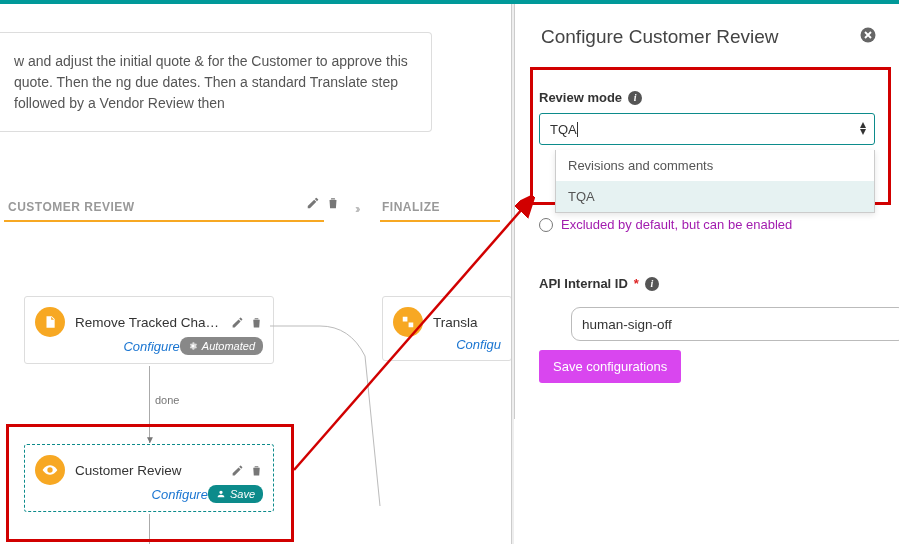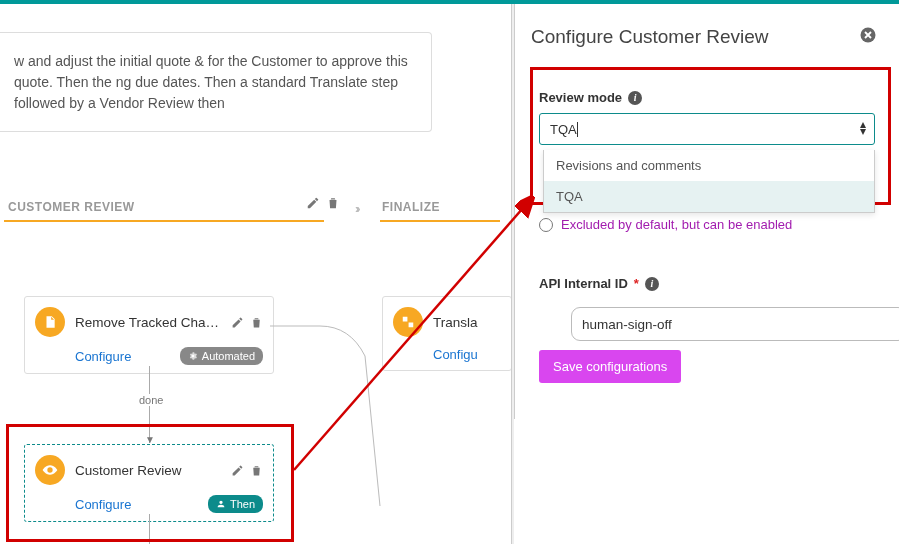--- a/index.html
+++ b/index.html
@@ -113,24 +113,24 @@
   text-overflow: ellipsis;
 }
 .row1-icons {
   display: flex;
   gap: 6px;
   color: #777;
   flex-shrink: 0;
 }
 .card-row2 {
   display: flex;
-  justify-content: space-between;
-  align-items: center;
-  margin-top: 10px;
+  justify-content: flex-end;
+  align-items: center;
   padding-left: 40px;
+  font-style: italic;
 }
 .configure-link {
   color: #1a75d1;
   font-size: 13px;
   cursor: pointer;
 }
 .badge {
   font-size: 11px;
   padding: 3px 8px;
   border-radius: 8px;
@@ -158,21 +158,21 @@
   font-size: 10px;
   color: #777;
 }
 .right-panel {
   position: absolute;
   left: 514px;
   top: 4px;
   width: 385px;
   height: 415px;
   border-left: 1px solid #ccc;
-  padding: 22px 16px;
+  padding: 22px 26px;
 }
 .panel-title {
   font-size: 19px;
   color: #444;
   margin-bottom: 30px;
 }
 .close-x {
   position: absolute;
   top: 22px;
   right: 22px;
@@ -217,21 +217,21 @@
 .select-caret {
   position: absolute;
   right: 8px;
   top: 7px;
   font-size: 12px;
   color: #333;
   line-height: 0.6;
 }
 .dropdown {
   position: absolute;
-  left: 28px;
+  left: 40px;
   right: 24px;
   top: 146px;
   background: #fff;
   border: 1px solid #ccc;
   border-top: none;
   box-shadow: 0 2px 6px rgba(0,0,0,0.1);
   z-index: 10;
 }
 .dd-item {
   padding: 8px 12px;
@@ -378,21 +378,21 @@
         <svg width="10" height="10" viewBox="0 0 24 24">
             <circle cx="12" cy="12" r="3" fill="#fff"></circle>
             <path fill="#fff" d="M19.4 13l2.1 1.6-2 3.5-2.5-.8a7 7 0 0 1-1.7 1l-.4 2.7h-4l-.4-2.7a7 7 0 0 1-1.7-1l-2.5.8-2-3.5L6.6 13a7 7 0 0 1 0-2L4.5 9.4l2-3.5 2.5.8a7 7 0 0 1 1.7-1L11 3h4l.4 2.7a7 7 0 0 1 1.7 1l2.5-.8 2 3.5L19.4 11a7 7 0 0 1 0 2z" opacity="0.7"></path>
           </svg>
         <span>Automated</span>
       </span>
     </div>
   </div>
 
   <div class="connector-v" style="left:149px; top:362px; height:77px;"></div>
-  <span class="done-label" style="left:136px; top:390px;">done</span>
+  <span class="done-label" style="left:152px; top:390px;">done</span>
   <span class="arrow-down" style="left:145px; top:430px;">▼</span>
 
   <div class="card dashed" style="left:24px; top:440px;">
     <div class="card-row1">
       <div class="step-icon">
         <svg width="16" height="16" viewBox="0 0 24 24">
             <path fill="#fff" d="M12 5c-7 0-11 7-11 7s4 7 11 7 11-7 11-7-4-7-11-7zm0 11a4 4 0 1 1 0-8 4 4 0 0 1 0 8z"></path>
             <circle cx="12" cy="12" r="2" fill="#f7a823"></circle>
           </svg>
       </div>
@@ -409,21 +409,21 @@
             </svg>
           </span>
       </div>
     </div>
     <div class="card-row2">
       <span class="configure-link">Configure</span>
       <span class="badge teal">
         <svg width="10" height="10" viewBox="0 0 24 24">
             <path fill="#fff" d="M12 12a4 4 0 1 0 0-8 4 4 0 0 0 0 8zm0 2c-4 0-8 2-8 5v1h16v-1c0-3-4-5-8-5z"></path>
           </svg>
-        <span>Then</span>
+        <span>Save</span>
       </span>
     </div>
   </div>
 
   <div class="connector-v" style="left:149px; top:510px; height:40px;"></div>
 
   <svg style="position:absolute; left:270px; top:312px; width:120px; height:200px; pointer-events:none;">
     <path d="M0 10 L50 10 Q80 10 95 40 L110 190" stroke="#bbb" stroke-width="1" fill="none"></path>
   </svg>
 

